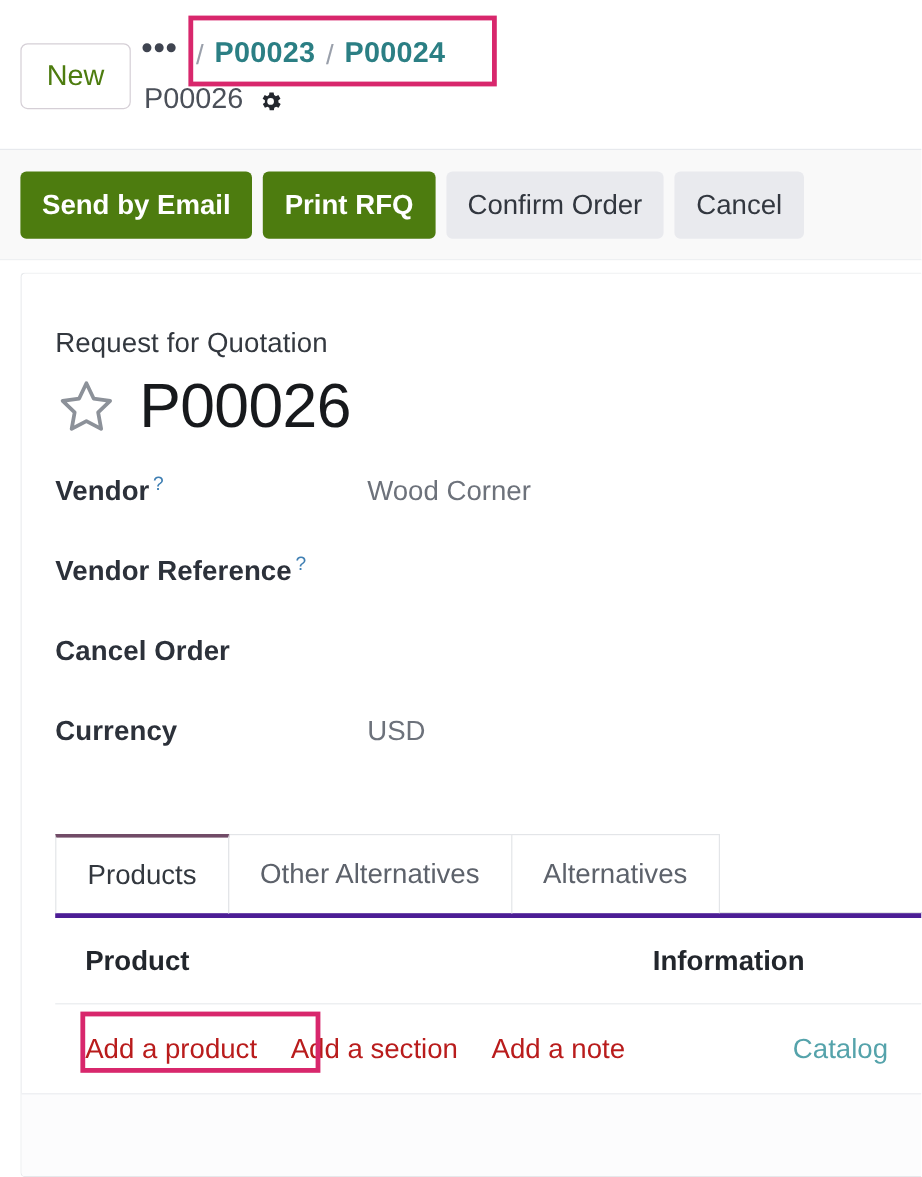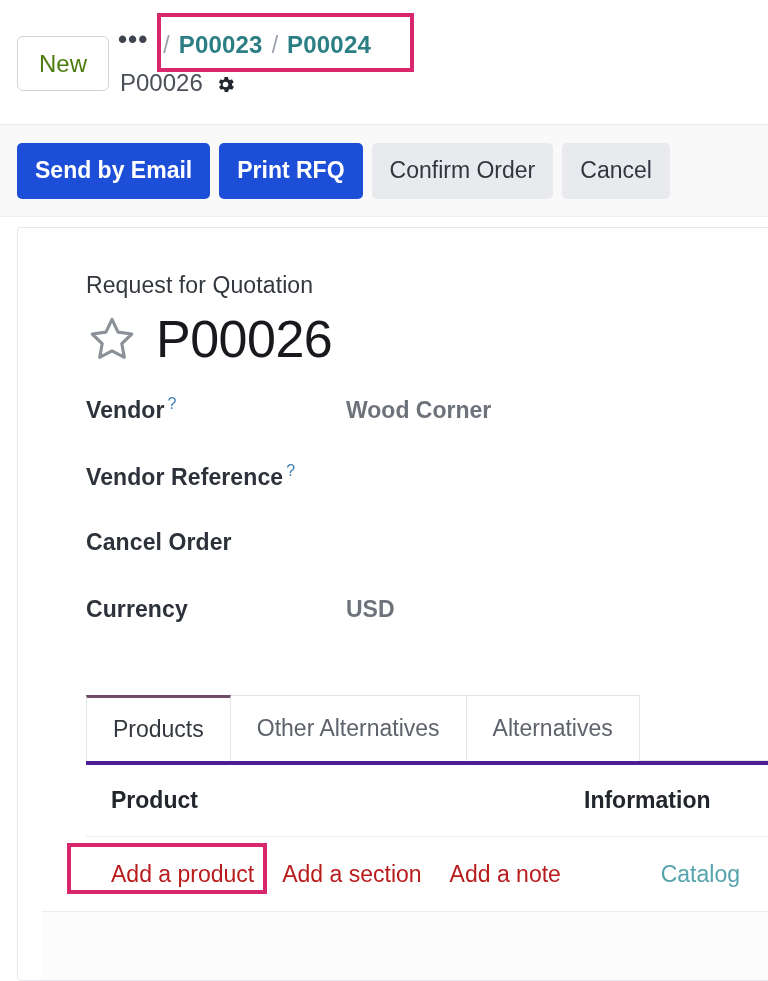--- a/index.html
+++ b/index.html
@@ -126,21 +126,21 @@
     align-items: center;
     justify-content: center;
     padding: 0 18px;
     cursor: pointer;
     border: none;
     white-space: nowrap;
     font-family: "Liberation Sans", sans-serif;
   }
 
   .btn-primary {
-    background: #1d4ed8;
+    background: #4d7c0f;
     color: #ffffff;
     align-items: center;
   }
 
   .btn-secondary {
     background: #e9eaee;
     color: #32373f;
     font-weight: 400;
   }
 
@@ -150,21 +150,21 @@
     padding: 10px 0 0 17px;
     height: 764px;
   }
 
   .sheet {
     background: #ffffff;
     border: 1px solid #e6e8eb;
     border-right: none;
     border-radius: 4px 0 0 4px;
     height: 100%;
-    padding: 44px 0 0 68px;
+    padding: 44px 0 0 28px;
     position: relative;
     overflow: hidden;
   }
 
   .form-subtitle {
     font-size: 23px;
     color: #33383f;
     font-weight: 400;
     margin-bottom: 14px;
     letter-spacing: 0.1px;
@@ -211,21 +211,21 @@
     color: #3f7fb3;
     font-size: 16px;
     vertical-align: super;
     font-weight: 400;
     margin-left: 3px;
   }
 
   .field-value {
     font-size: 23px;
     color: #6d727b;
-    font-weight: 700;
+    font-weight: 400;
     cursor: pointer;
   }
 
   
   .notebook {
     margin-top: 36px;
     margin-left: -44px;
     padding-left: 44px;
   }
 

